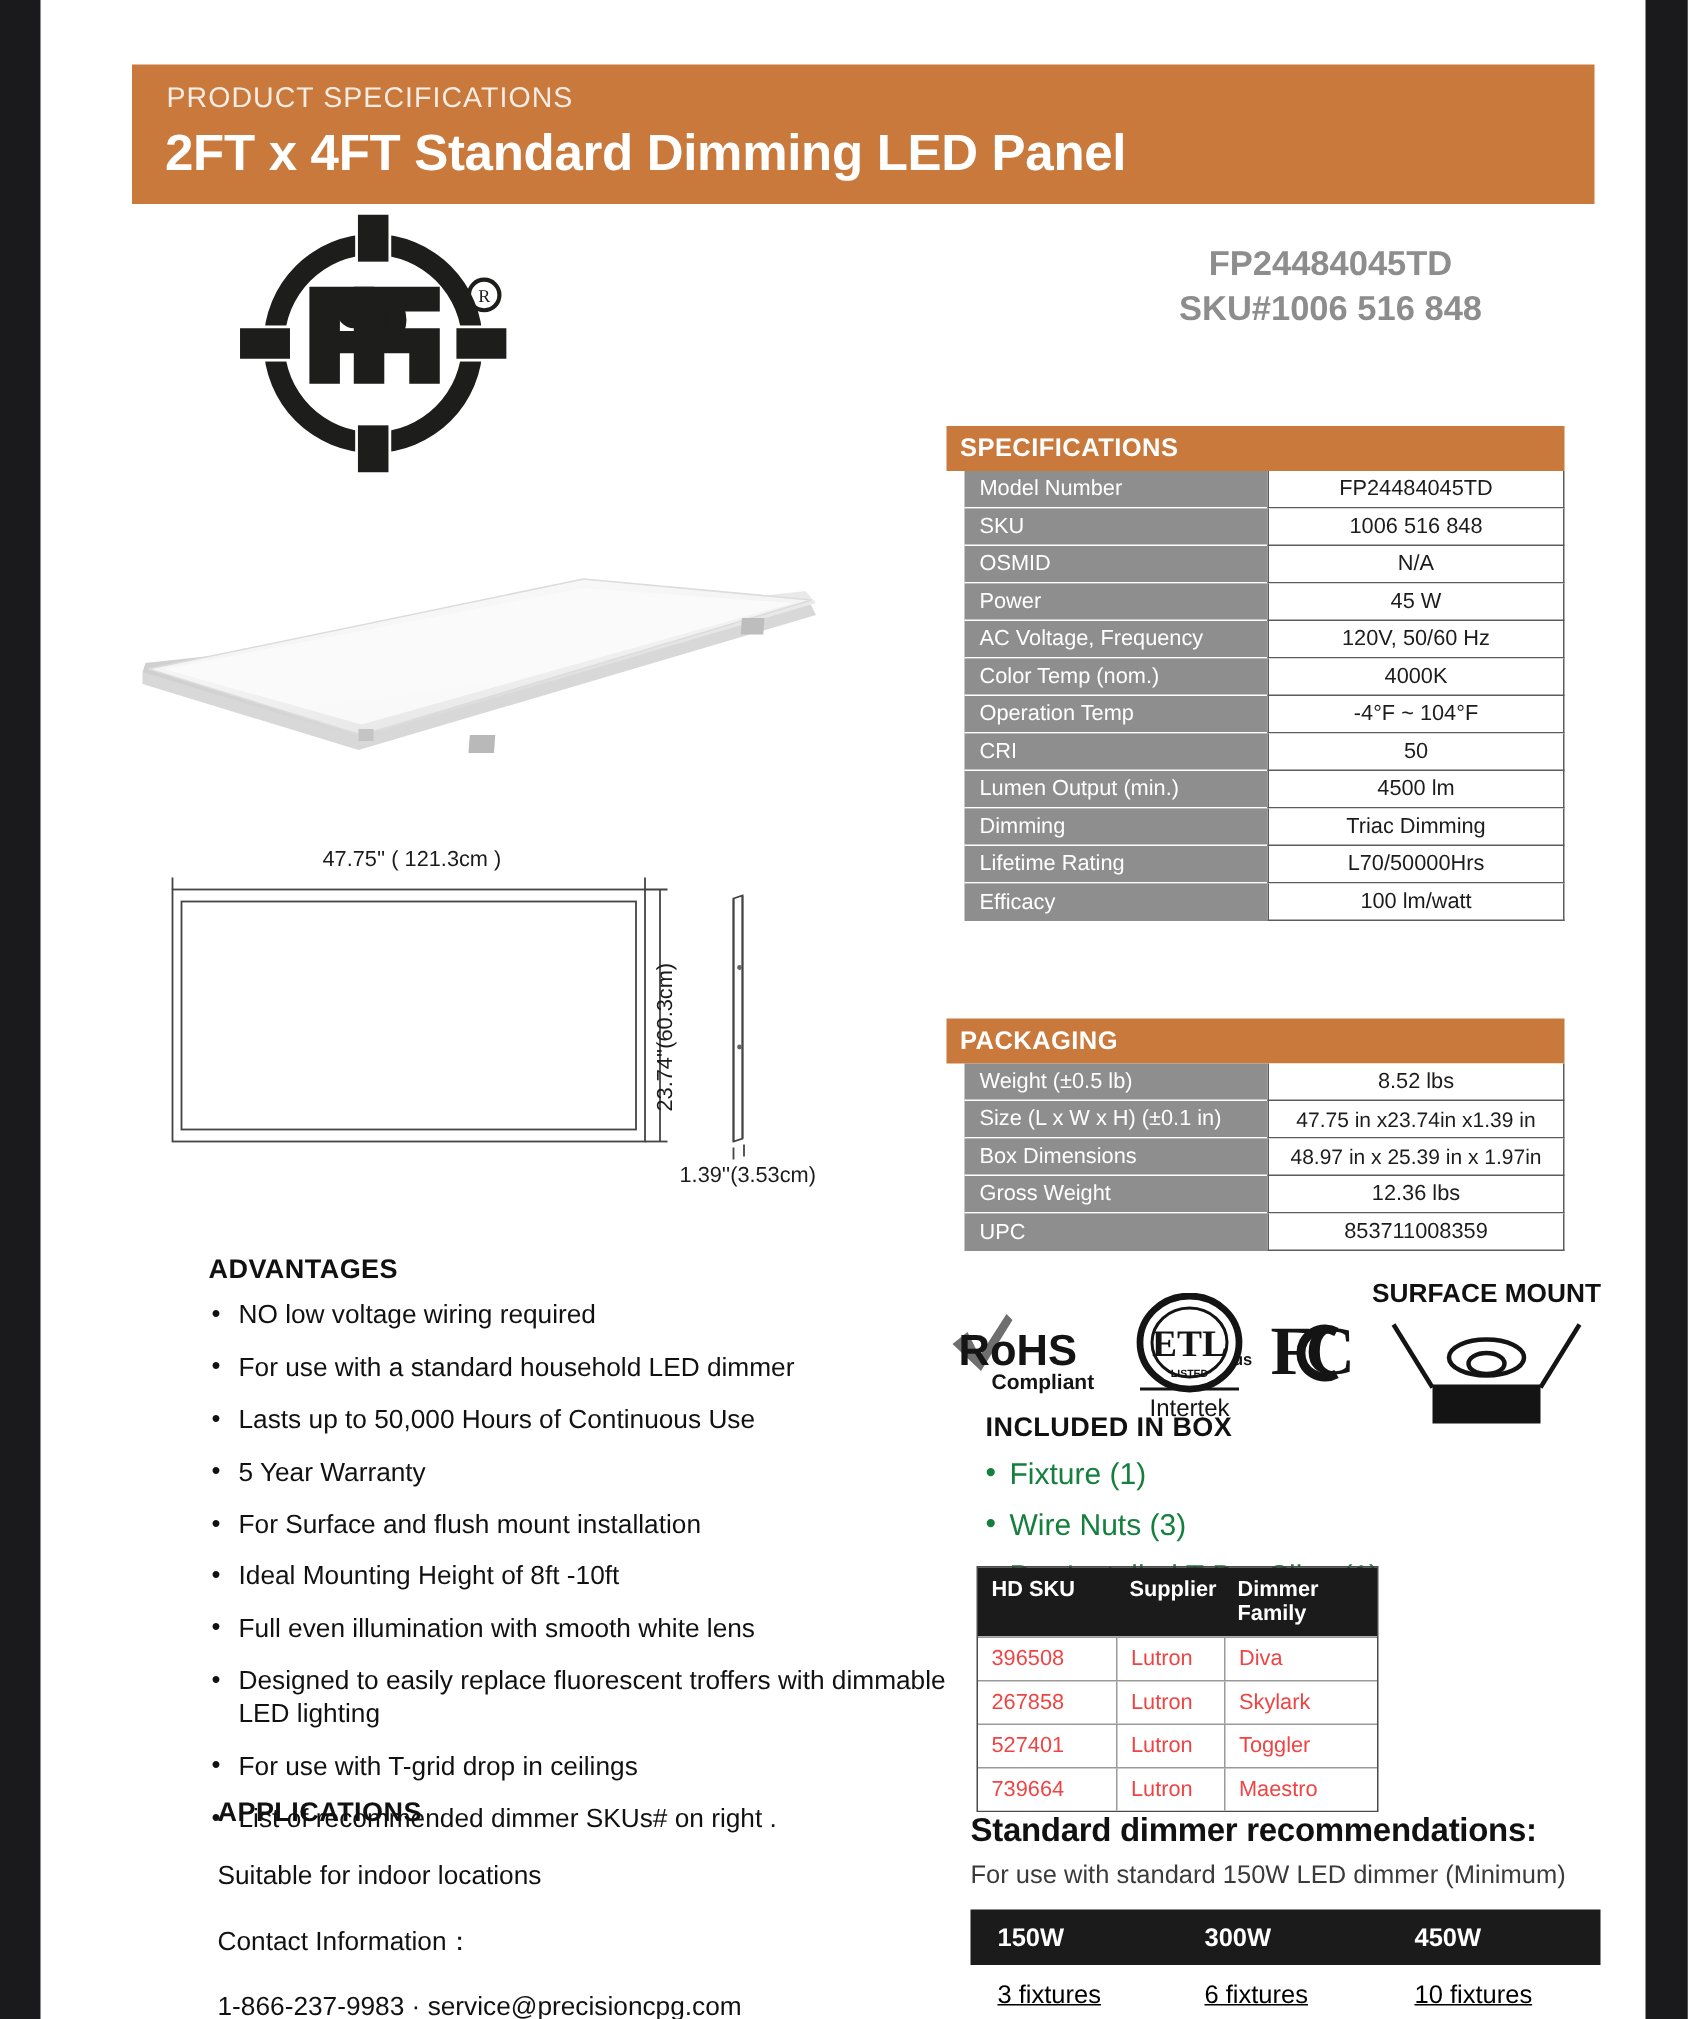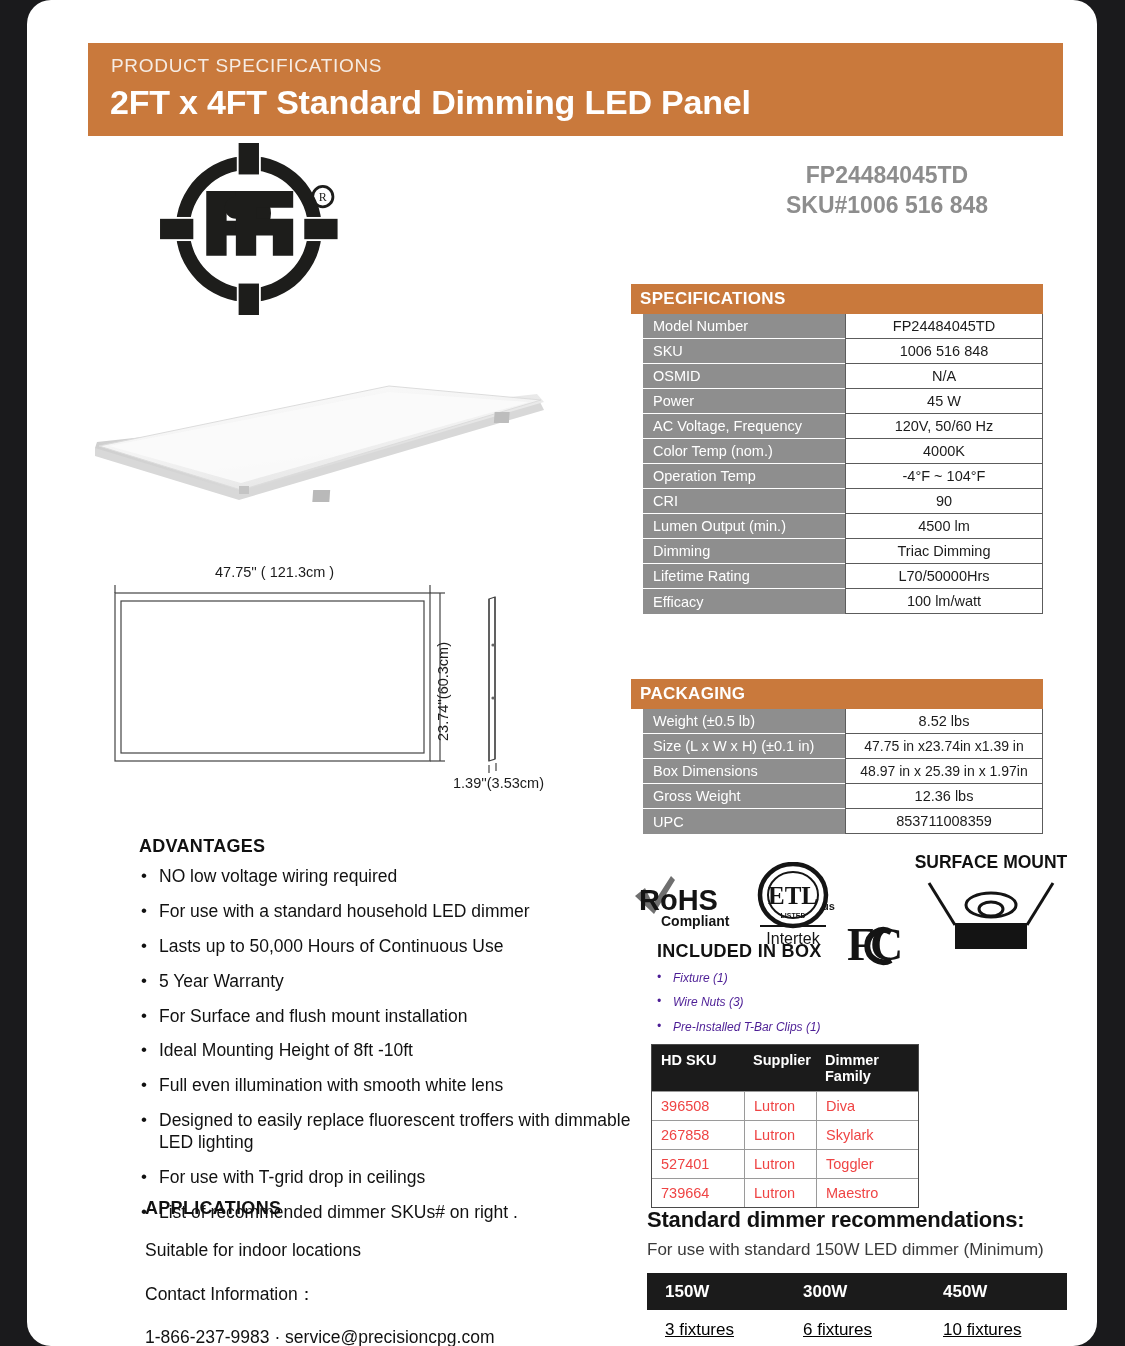--- a/index.html
+++ b/index.html
@@ -5,21 +5,20 @@
   * { box-sizing: border-box; margin:0; padding:0; }
   html,body { background:#1a1a1c; }
   body {
     width:1125px; height:1346px;
     font-family:"Liberation Sans", sans-serif;
     position:relative; overflow:hidden;
   }
   .sheet {
     position:absolute; left:27px; top:0; width:1070px; height:1346px;
     background:#ffffff;
-    border-radius:24px;
   }
   
   .hdr {
     position:absolute; left:61px; top:43px; width:975px; height:93px;
     background:#c9793c;
   }
   .hdr-kicker {
     position:absolute; left:23px; top:12px;
     font-size:19px; letter-spacing:.7px; color:#f6ece4; font-weight:400;
   }
@@ -80,22 +79,22 @@
   .certs { position:absolute; left:604px; top:862px; width:300px; height:90px; }
   .certs svg { display:block; }
   .cert-item { position:absolute; }
   .surface { position:absolute; left:884px; top:852px; width:160px; }
   .surface-lbl { font-size:17.5px; font-weight:bold; color:#111; text-align:center; }
   .surface svg { display:block; margin:4px auto 0; }
   
   .box { position:absolute; left:630px; top:941px; width:380px; }
   .box ul { list-style:none; margin-top:9px; }
   .box li {
-    font-size:12px; color:#4c1d95; line-height:1.2; margin-bottom:10px;
-    position:relative; padding-left:16px;font-style:italic;
+    font-size:20px; color:#15803d; line-height:1.2; margin-bottom:10px;
+    position:relative; padding-left:16px;
   }
   .box li::before { content:"•"; position:absolute; left:0; top:-1px; }
   
   .sku { position:absolute; left:624px; top:1044px; width:268px;
          border:1px solid #4a4a4a; }
   .sku .hrow { display:flex; background:#1b1b1b; }
   .sku .hrow span {
     color:#fff; font-size:14.5px; font-weight:bold; padding:7px 0 7px 9px;
   }
   .sku .drow { display:flex; background:#fff; border-top:1px solid #9a9a9a; }
@@ -244,21 +243,21 @@
     <div class="tbl-row">
         <div class="lbl">Color Temp (nom.)</div>
         <div class="val">4000K</div>
       </div>
     <div class="tbl-row">
         <div class="lbl">Operation Temp</div>
         <div class="val">-4°F ~ 104°F</div>
       </div>
     <div class="tbl-row">
         <div class="lbl">CRI</div>
-        <div class="val">90</div>
+        <div class="val">50</div>
       </div>
     <div class="tbl-row">
         <div class="lbl">Lumen Output (min.)</div>
         <div class="val">4500 lm</div>
       </div>
     <div class="tbl-row">
         <div class="lbl">Dimming</div>
         <div class="val">Triac Dimming</div>
       </div>
     <div class="tbl-row">
@@ -333,21 +332,21 @@
         <ellipse cx="38" cy="33" rx="33" ry="31" fill="none" stroke="#141414" stroke-width="4.5"></ellipse>
         <ellipse cx="38" cy="33" rx="25" ry="23" fill="none" stroke="#141414" stroke-width="2"></ellipse>
         <text x="38" y="42" font-size="25" font-weight="bold" fill="#141414" text-anchor="middle" font-family="Liberation Serif, serif">ETL</text>
         <text x="38" y="56" font-size="7" font-weight="bold" fill="#141414" text-anchor="middle" font-family="Liberation Sans, sans-serif">LISTED</text>
         <text x="67" y="48" font-size="11" font-weight="bold" fill="#141414" font-family="Liberation Sans, sans-serif">us</text>
         <line x1="5" y1="64" x2="71" y2="64" stroke="#141414" stroke-width="2"></line>
         <text x="38" y="82" font-size="16" fill="#141414" text-anchor="middle" font-family="Liberation Sans, sans-serif">Intertek</text>
       </svg>
     </div>
 
-    <div class="cert-item" style="left:216px;top:16px;margin-top:44px;">
+    <div class="cert-item" style="left:216px;top:16px;">
       <svg width="66" height="48" viewBox="0 0 66 48" xmlns="http://www.w3.org/2000/svg">
         <text x="0" y="38" font-size="46" font-weight="bold" fill="#141414" font-family="Liberation Serif, serif" letter-spacing="-5">FC</text>
         <path d="M44,10 a16,16 0 1,0 0,28" fill="none" stroke="#141414" stroke-width="6"></path>
       </svg>
     </div>
   </div>
 
   <div class="surface">
     <div class="surface-lbl">SURFACE MOUNT</div>
     <svg width="140" height="76" viewBox="0 0 140 76" xmlns="http://www.w3.org/2000/svg">

